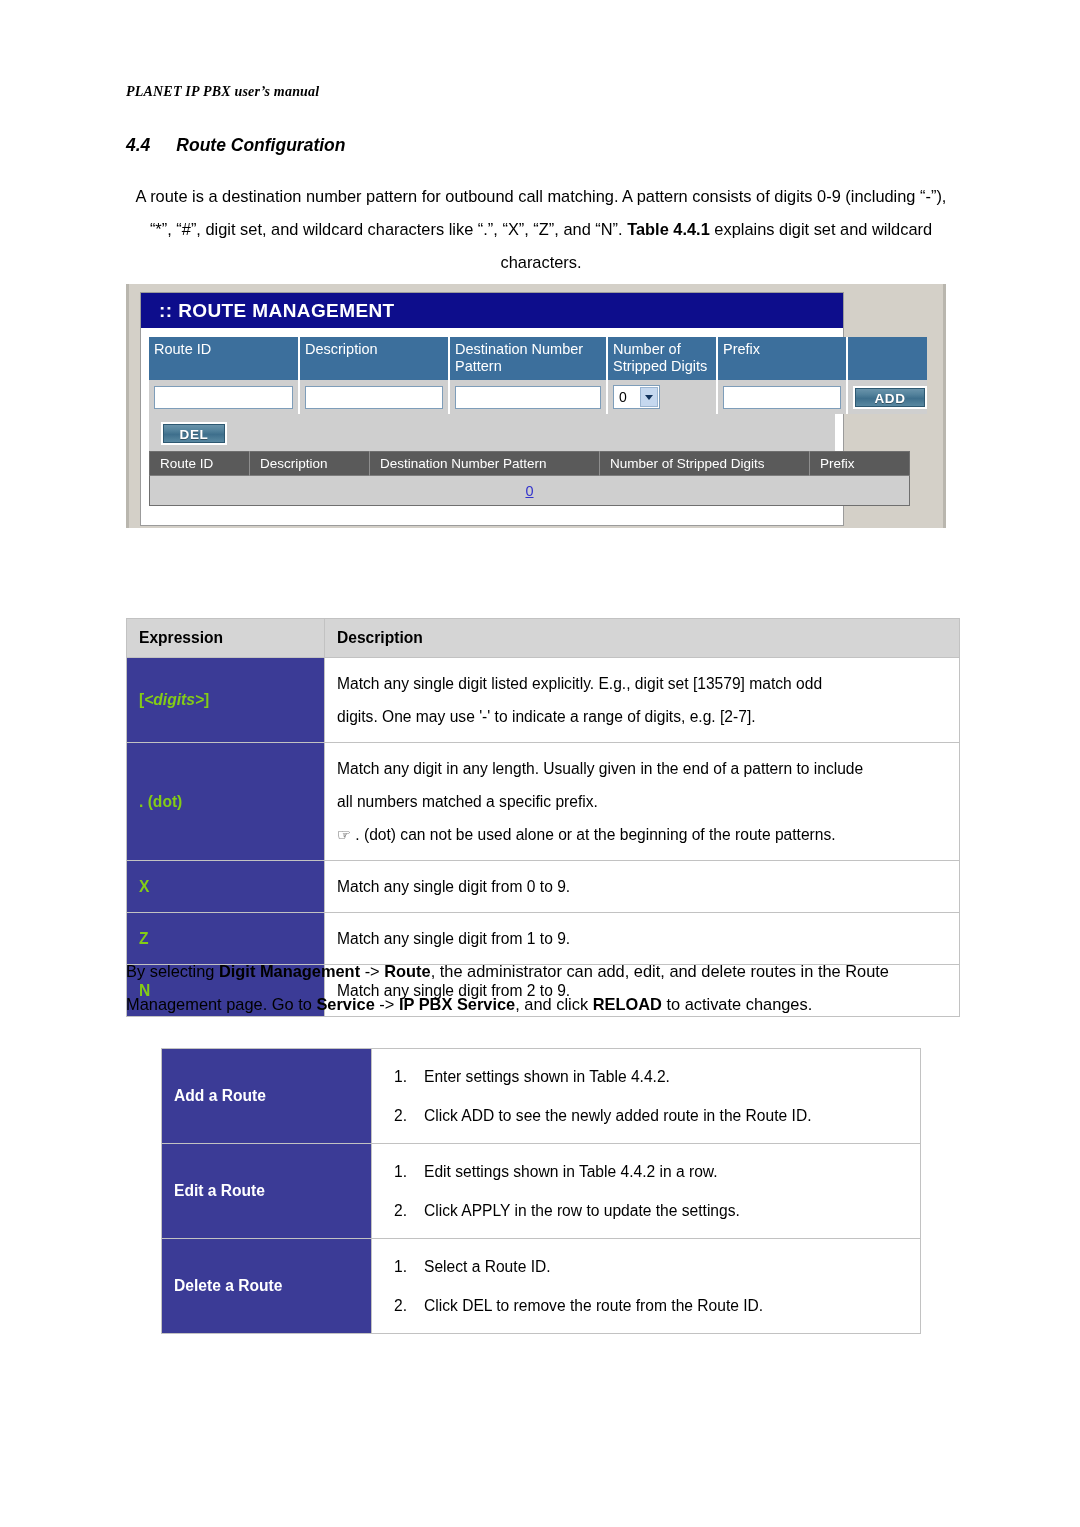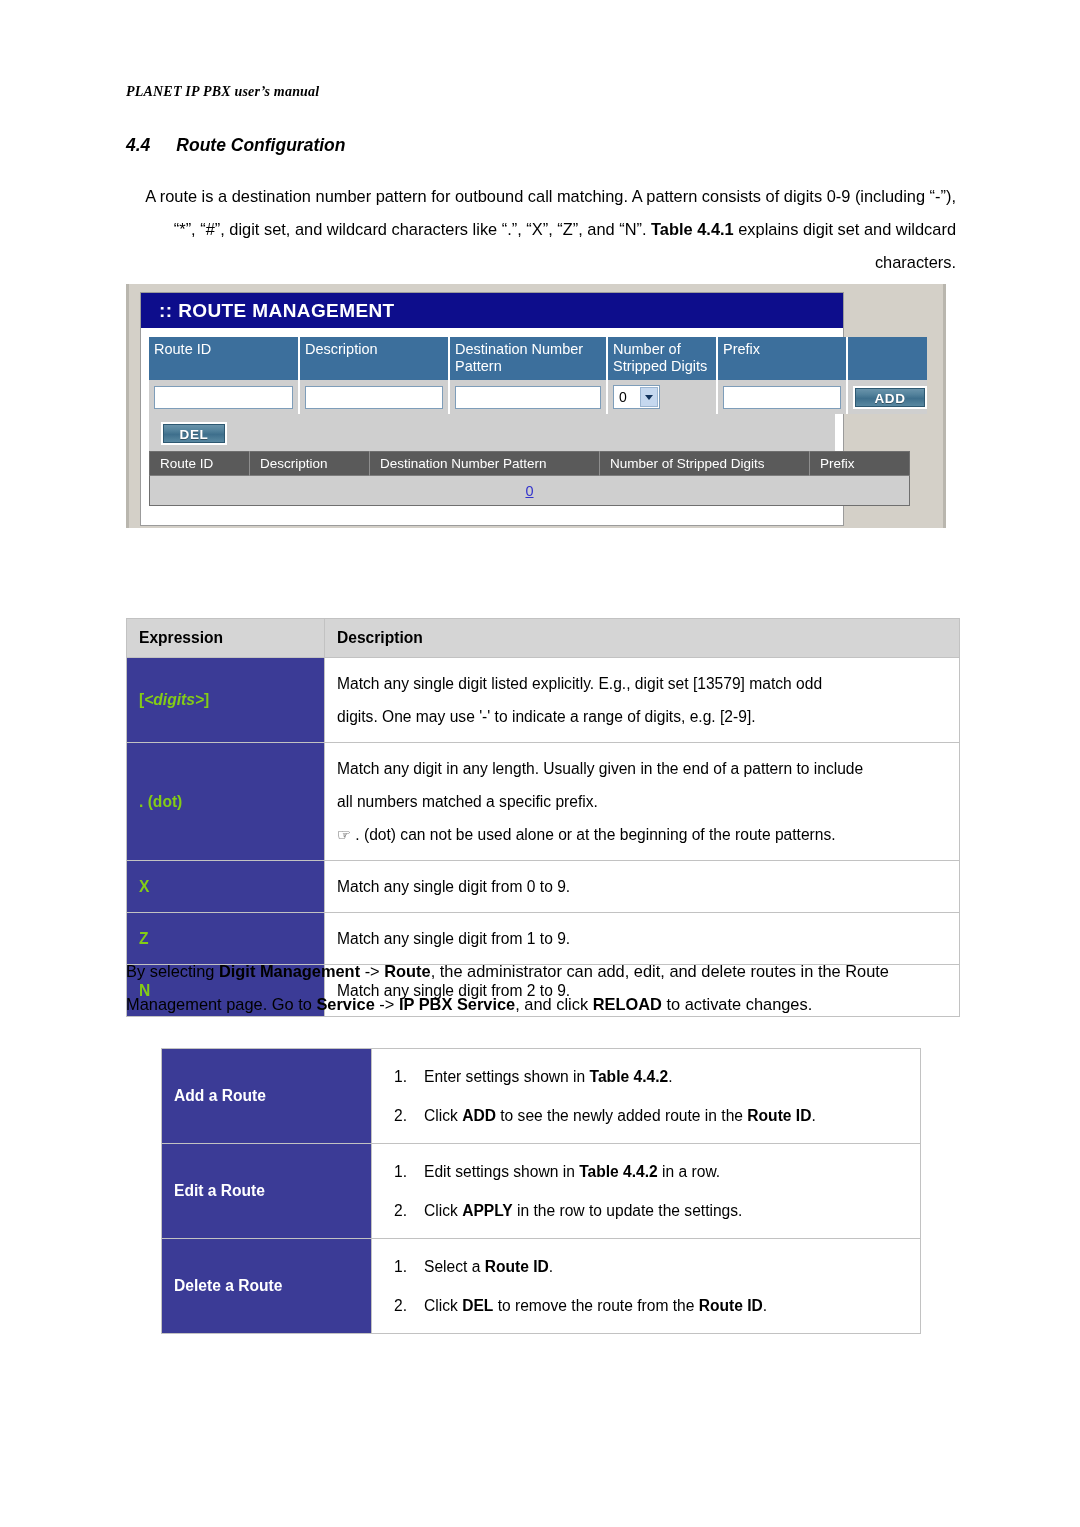--- a/index.html
+++ b/index.html
@@ -52,21 +52,21 @@
   .section-heading .num { margin-right: 26px; }
 
   
   .intro {
     position: absolute;
     left: 126px;
     top: 180px;
     width: 830px;
     font-size: 16.4px;
     line-height: 33px;
-    text-align: right;
+    text-align: center;
   }
   .intro b { font-weight: bold; }
 
   
   .shot-wrap {
     position: absolute;
     left: 126px;
     top: 284px;
     width: 820px;
     height: 244px;
@@ -284,21 +284,21 @@
     border: 1px solid #c2c2c2;
     padding: 8px 0 8px 0;
     vertical-align: middle;
   }
   .step {
     display: flex;
     line-height: 39px;
   }
   .step-num { width: 52px; padding-left: 22px; }
   .step-txt { flex: 1; }
-  .step-txt b { font-weight: bold; }
+  .step-txt b { font-weight: normal; }
 </style>
 </head>
 <body>
 
 <div class="page">
 
   <div class="doc-header">PLANET IP PBX user’s manual</div>
 
   <div class="section-heading">
     <span class="num">4.4</span><span>Route Configuration</span>
@@ -406,21 +406,21 @@
     <tbody>
         <tr>
       <th>Expression</th>
       <th>Description</th>
     </tr>
 
     <tr>
       <td class="expr"><span>[</span><i>&lt;digits&gt;</i><span>]</span></td>
       <td class="desc">
         <div>Match any single digit listed explicitly. E.g., digit set [13579] match odd</div>
-        <div>digits. One may use '-' to indicate a range of digits, e.g. [2-9].</div>
+        <div>digits. One may use '-' to indicate a range of digits, e.g. [2-7].</div>
       </td>
     </tr>
 
     <tr>
       <td class="expr"><span>. (dot)</span></td>
       <td class="desc">
         <div>Match any digit in any length. Usually given in the end of a pattern to include</div>
         <div>all numbers matched a specific prefix.</div>
         <div>☞ . (dot) can not be used alone or at the beginning of the route patterns.</div>
       </td>

